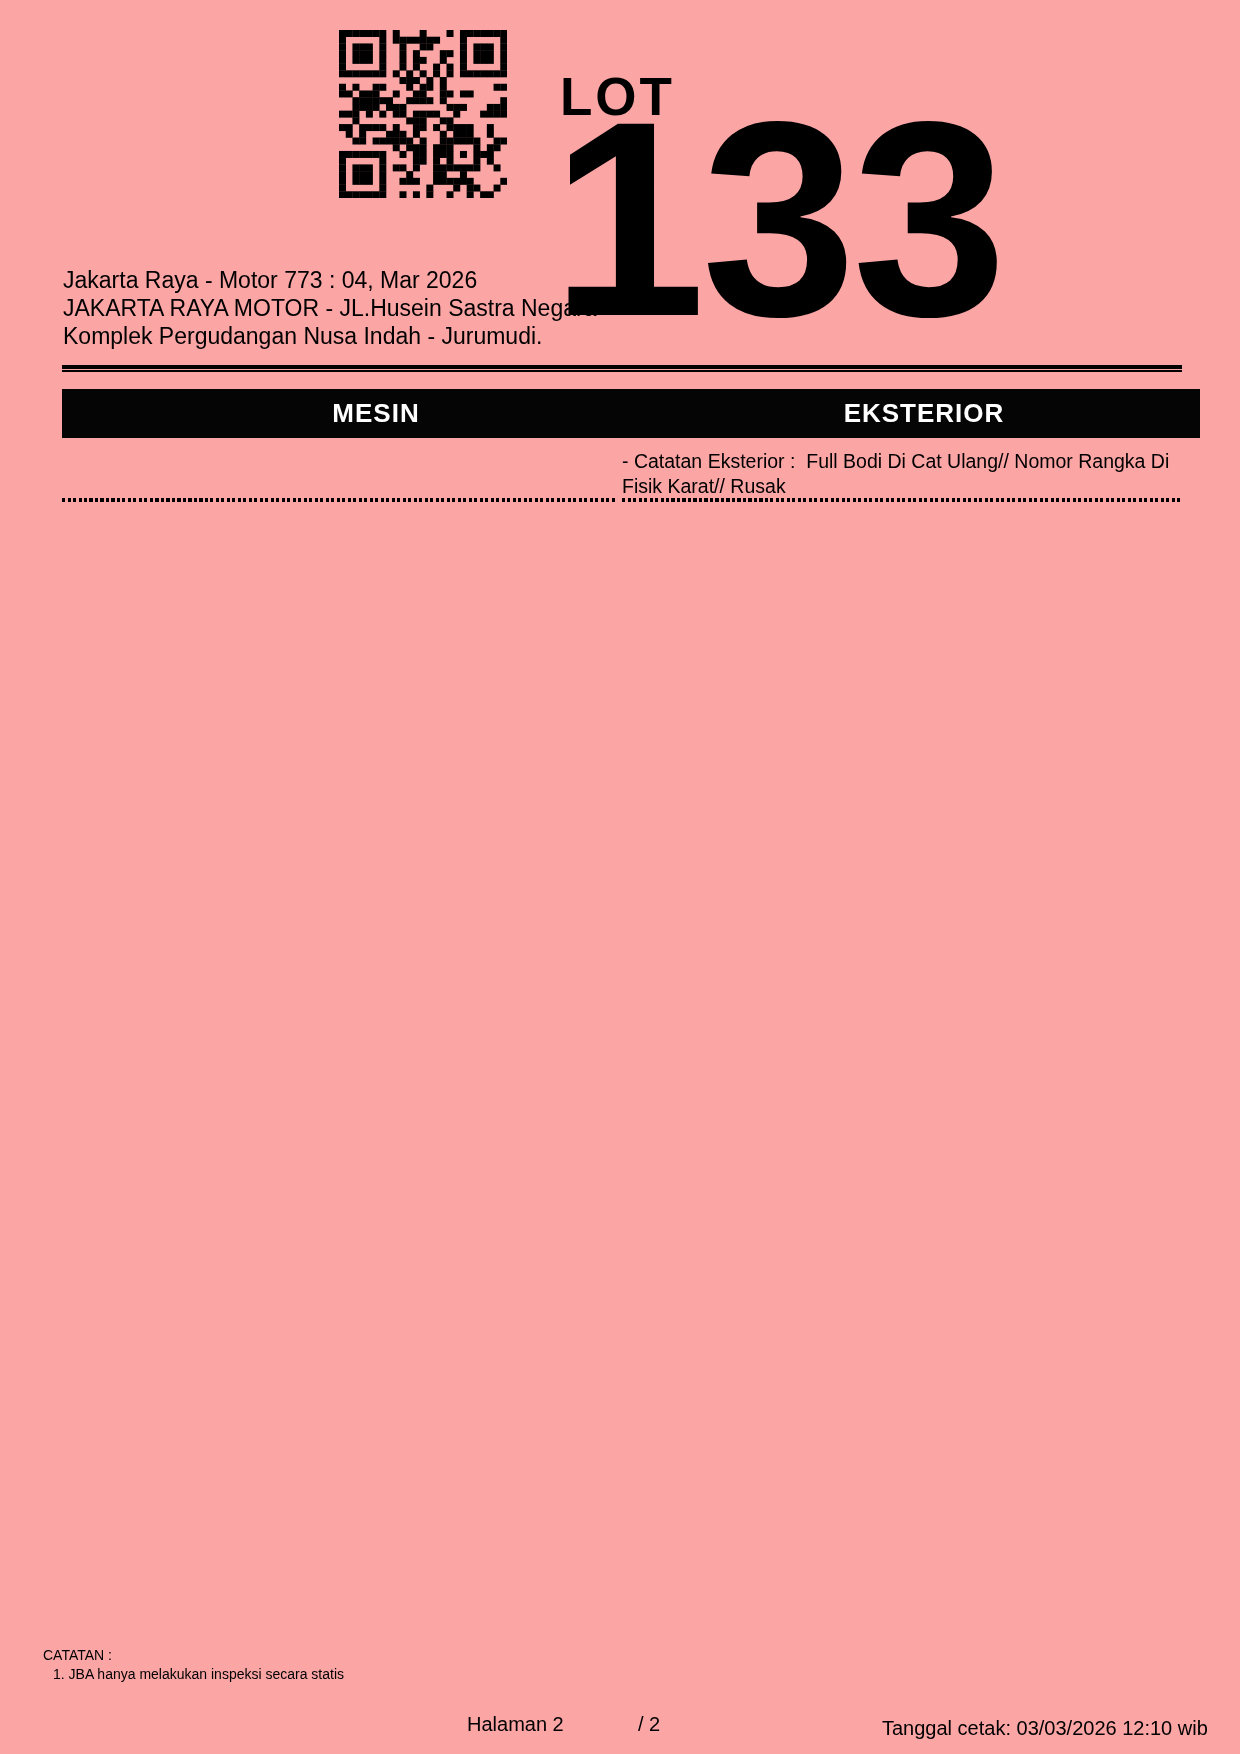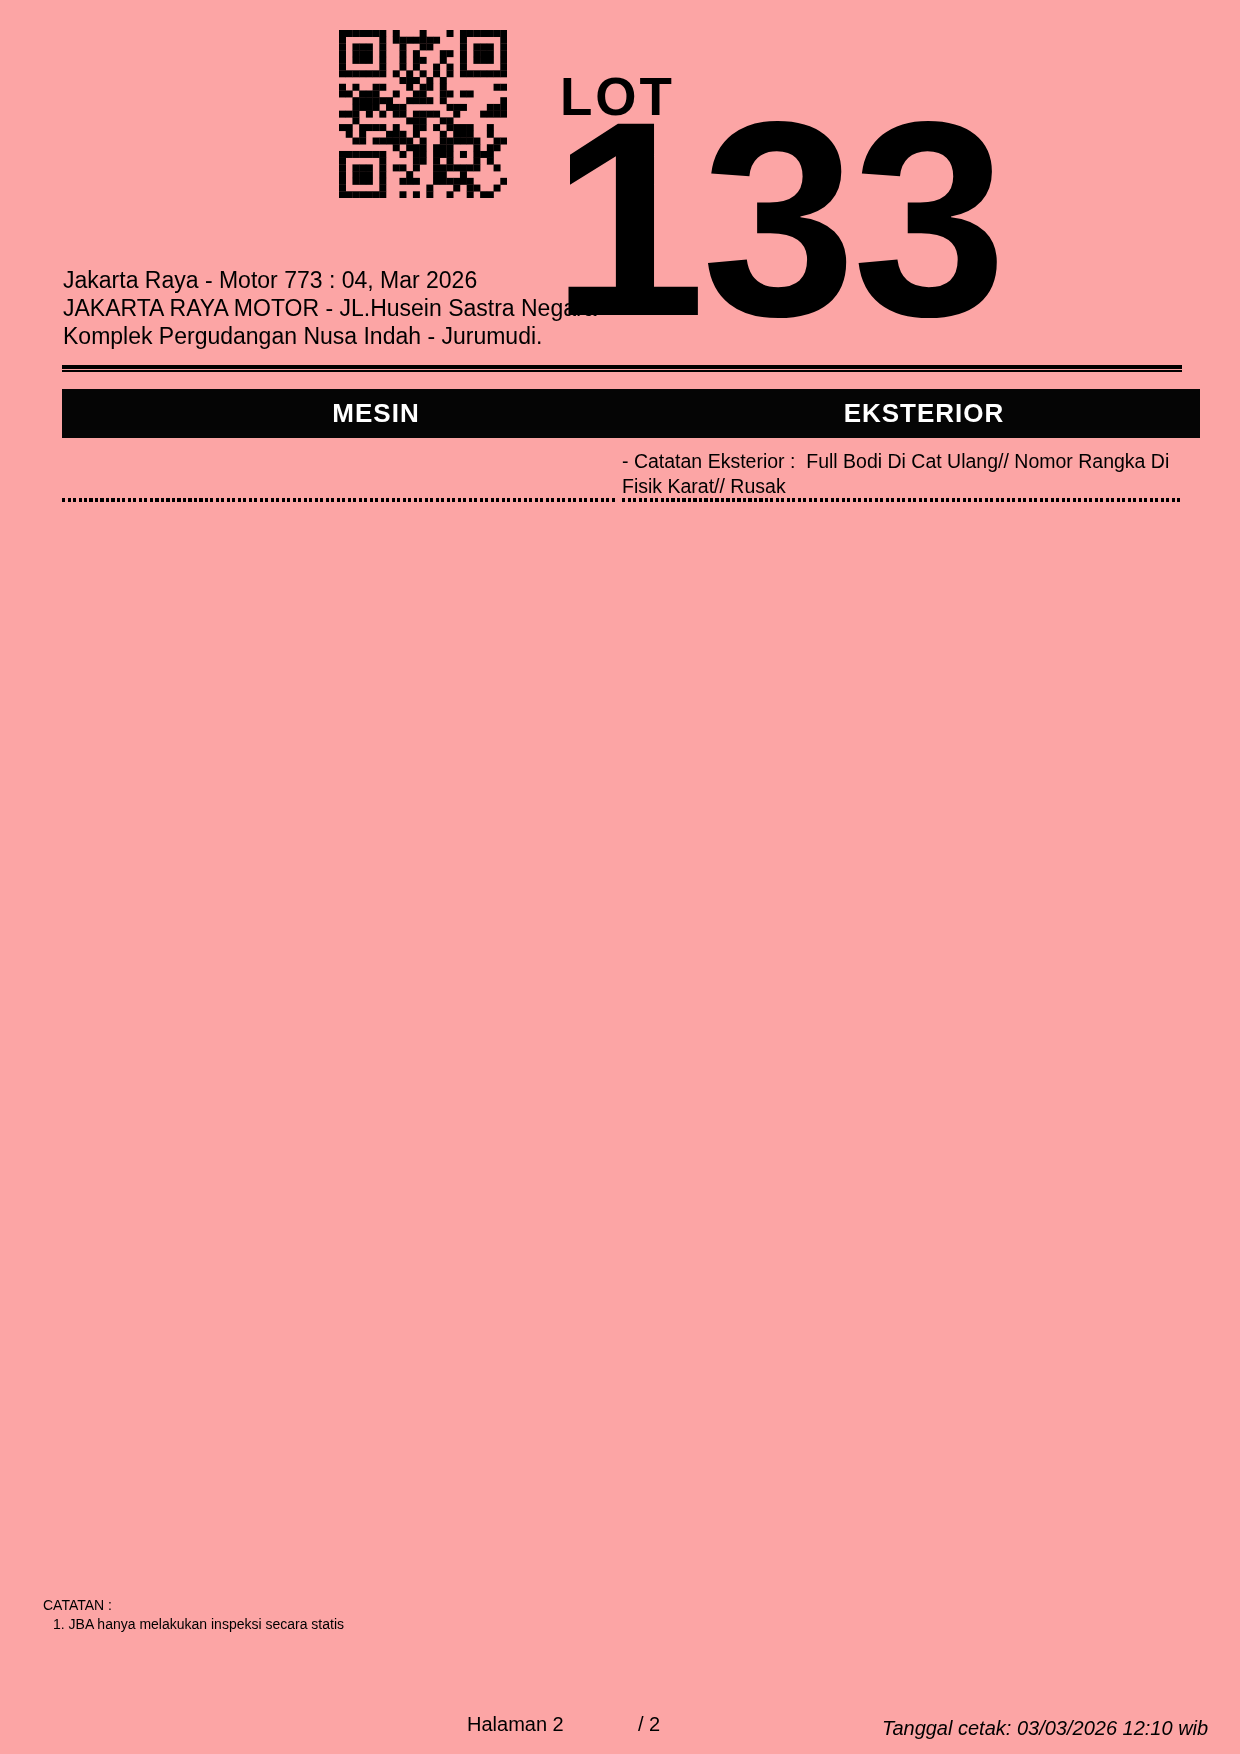--- a/index.html
+++ b/index.html
@@ -50,27 +50,27 @@
     font-size:19.5px; line-height:25px;
     white-space:pre-wrap;
   }
   .dotted {
     position:absolute; top:498px; height:4px;
     background-image:repeating-linear-gradient(to right, #000 0px, #000 3px, transparent 3px, transparent 5.5px);
   }
   .dotted.left  { left:62px;  width:553px; }
   .dotted.right { left:622px; width:560px; }
   .catatan {
-    position:absolute; left:43px; top:1596px;
+    position:absolute; left:43px; top:1646px;
     font-size:14px; line-height:19px;
   }
   .catatan .items { padding-left:10px; }
   .footer-page  { position:absolute; left:467px; top:1712px; font-size:20px; line-height:1.2; }
   .footer-total { position:absolute; left:638px; top:1712px; font-size:20px; line-height:1.2; }
-  .footer-date  { position:absolute; left:882px; top:1716px; font-size:20px; line-height:1.2;font-style:italic; }
+  .footer-date  { position:absolute; left:882px; top:1716px; font-size:20px; line-height:1.2; }
 </style>
 </head>
 <body>
 
 <div class="page">
 
   <div class="qr">
     <svg viewBox="0 0 25 25" xmlns="http://www.w3.org/2000/svg">
         <rect x="0" y="0" width="1.04" height="1.04"></rect>
         <rect x="1" y="0" width="1.04" height="1.04"></rect>

